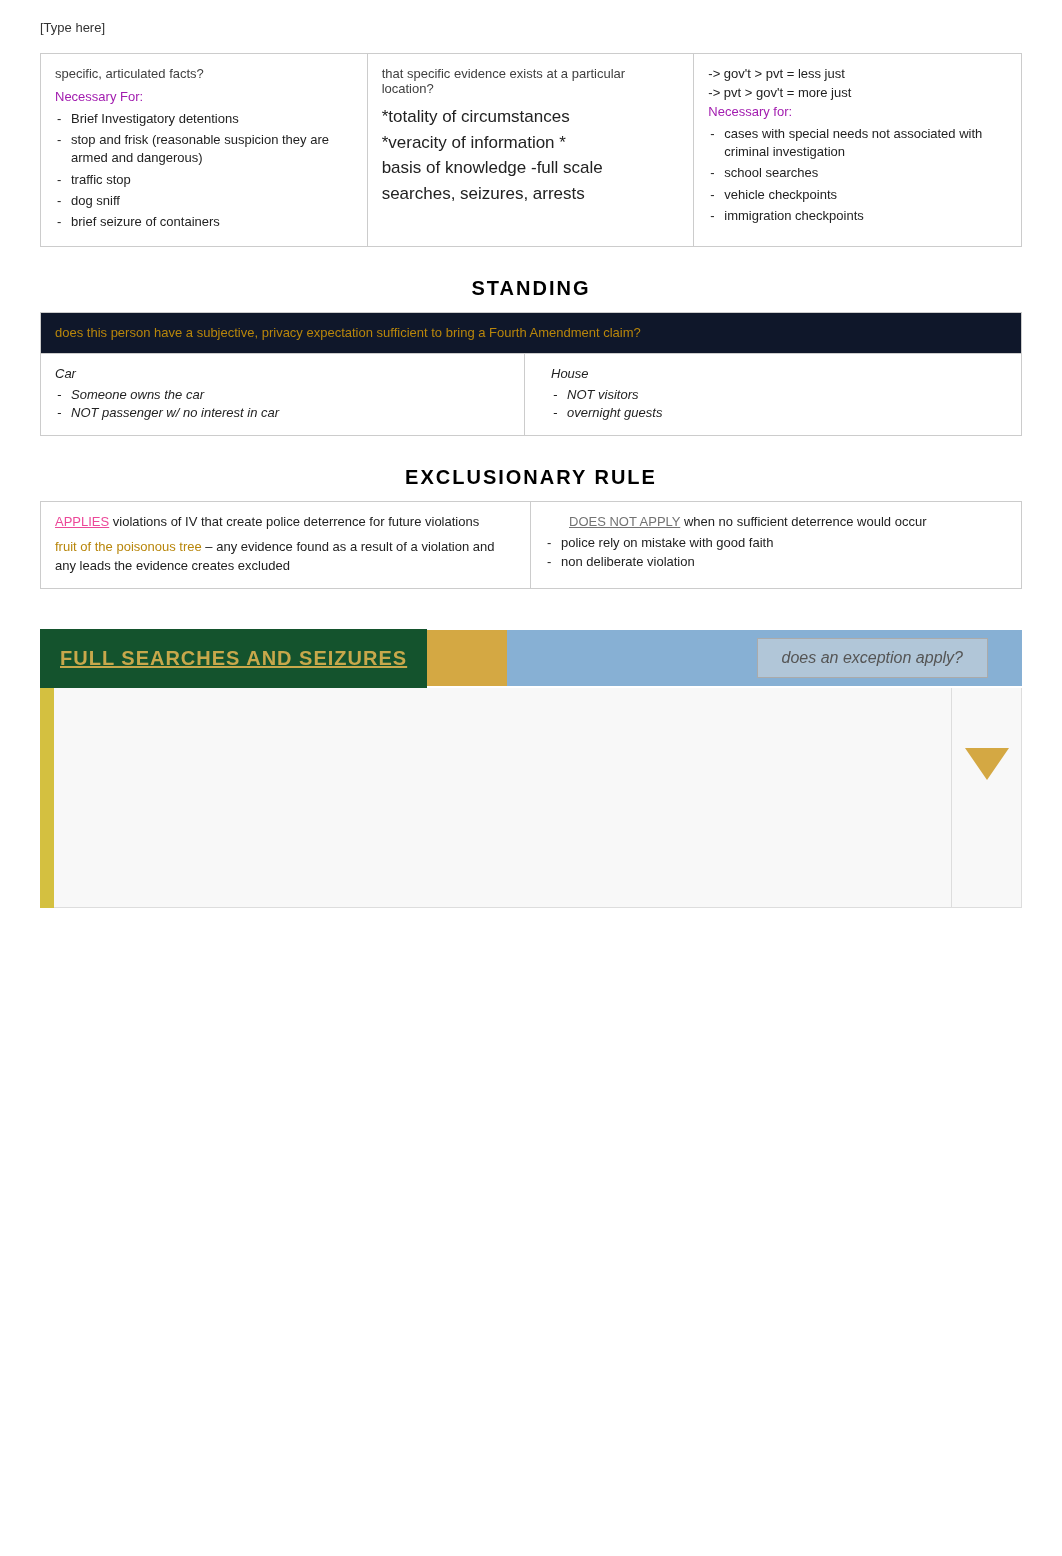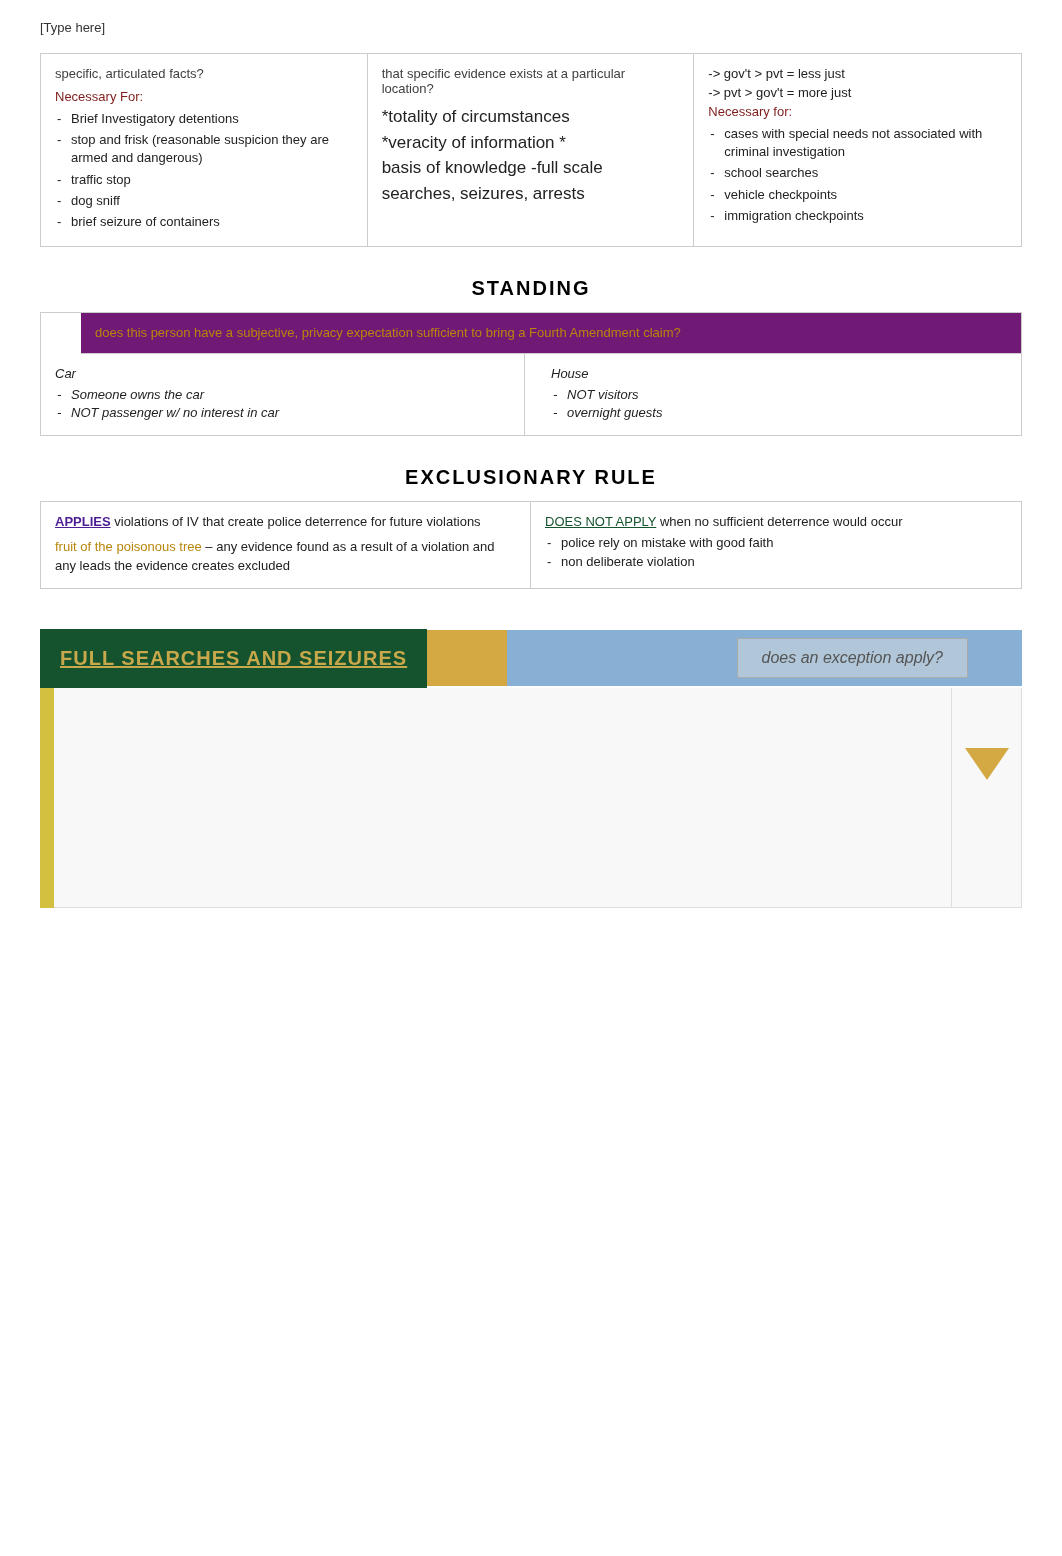--- a/index.html
+++ b/index.html
@@ -52,21 +52,21 @@
       line-height: 1.4;
     }
     .top-col ul li::before {
       content: '-';
       position: absolute;
       left: 2px;
     }
     .top-col .necessary-for {
       font-size: 13px;
       margin-bottom: 6px;
-      color: #7f1d1d;
+      color: #a21caf;
     }
     .top-col .arrow-text {
       font-size: 13px;
       margin-bottom: 4px;
       color: #222;
     }
 
     
     .standing-section {
       margin-bottom: 30px;
@@ -77,27 +77,26 @@
       font-weight: bold;
       letter-spacing: 2px;
       color: #000000;
       margin-bottom: 12px;
     }
     .standing-box {
       border: 1px solid #ccc;
       padding: 0;
     }
     .standing-question {
-      background: #701a75;
+      background: #0f172a;
       padding: 10px 14px;
       font-size: 13px;
       color: #b8860b;
       border-bottom: 1px solid #ccc;
       line-height: 1.5;
-      margin-left: 40px;
     }
     .standing-cols {
       display: grid;
       grid-template-columns: 1fr 1fr;
       gap: 12px;
       font-style: italic;
     }
     .standing-col {
       padding: 12px 14px;
       border-right: 1px solid #ccc;
@@ -151,29 +150,30 @@
       padding-left: 16px;
       position: relative;
       margin-bottom: 4px;
     }
     .excl-col ul li::before {
       content: '-';
       position: absolute;
       left: 2px;
     }
     .applies-header {
-      color: #4c1d95;
-      font-weight: bold;
+      color: #ec4899;
+      font-weight: normal;
     }
     .applies-underline {
       text-decoration: underline;
     }
     .does-not-apply-header {
-      color: #14532d;
+      color: #737373;
       font-weight: normal;
+      margin-left: 24px;
     }
     .fruit-text {
       color: #b8860b;
     }
     .does-not-apply-underline {
       text-decoration: underline;
     }
 
     
     .full-searches-section {
@@ -287,21 +287,21 @@
   <div style="display:flex; align-items:center; position:relative; background: transparent; margin-top:40px;">
 
     <div style="background:#14532d; padding:18px 20px; flex:0 0 auto; position:relative; z-index:1;">
       <span class="full-searches-title">FULL SEARCHES AND SEIZURES</span>
     </div>
 
     <div style="background:#d4a843; width:80px; height:56px; flex-shrink:0;"></div>
 
     <div style="background:#87b0d4; flex:1; height:56px;"></div>
 
-    <div style="position:absolute; right:54px; top:50%; transform:translateY(-50%); background:rgba(220,220,220,0.5); border:1px solid #aaa; padding:10px 24px; z-index:10;">
+    <div style="position:absolute; right:34px; top:50%; transform:translateY(-50%); background:rgba(220,220,220,0.5); border:1px solid #aaa; padding:10px 24px; z-index:10;">
       <span style="font-size:16px; color:#555; font-style:italic;">does an exception apply?</span>
     </div>
   </div>
 
   <div style="display:flex; min-height:220px; margin-top:0;">
 
     <div style="width:14px; background:#d4c040; flex-shrink:0;"></div>
 
     <div style="flex:1; background:#f8f8f8; border:1px solid #ddd; border-left:none; border-top:none; padding:20px;">
     </div>

